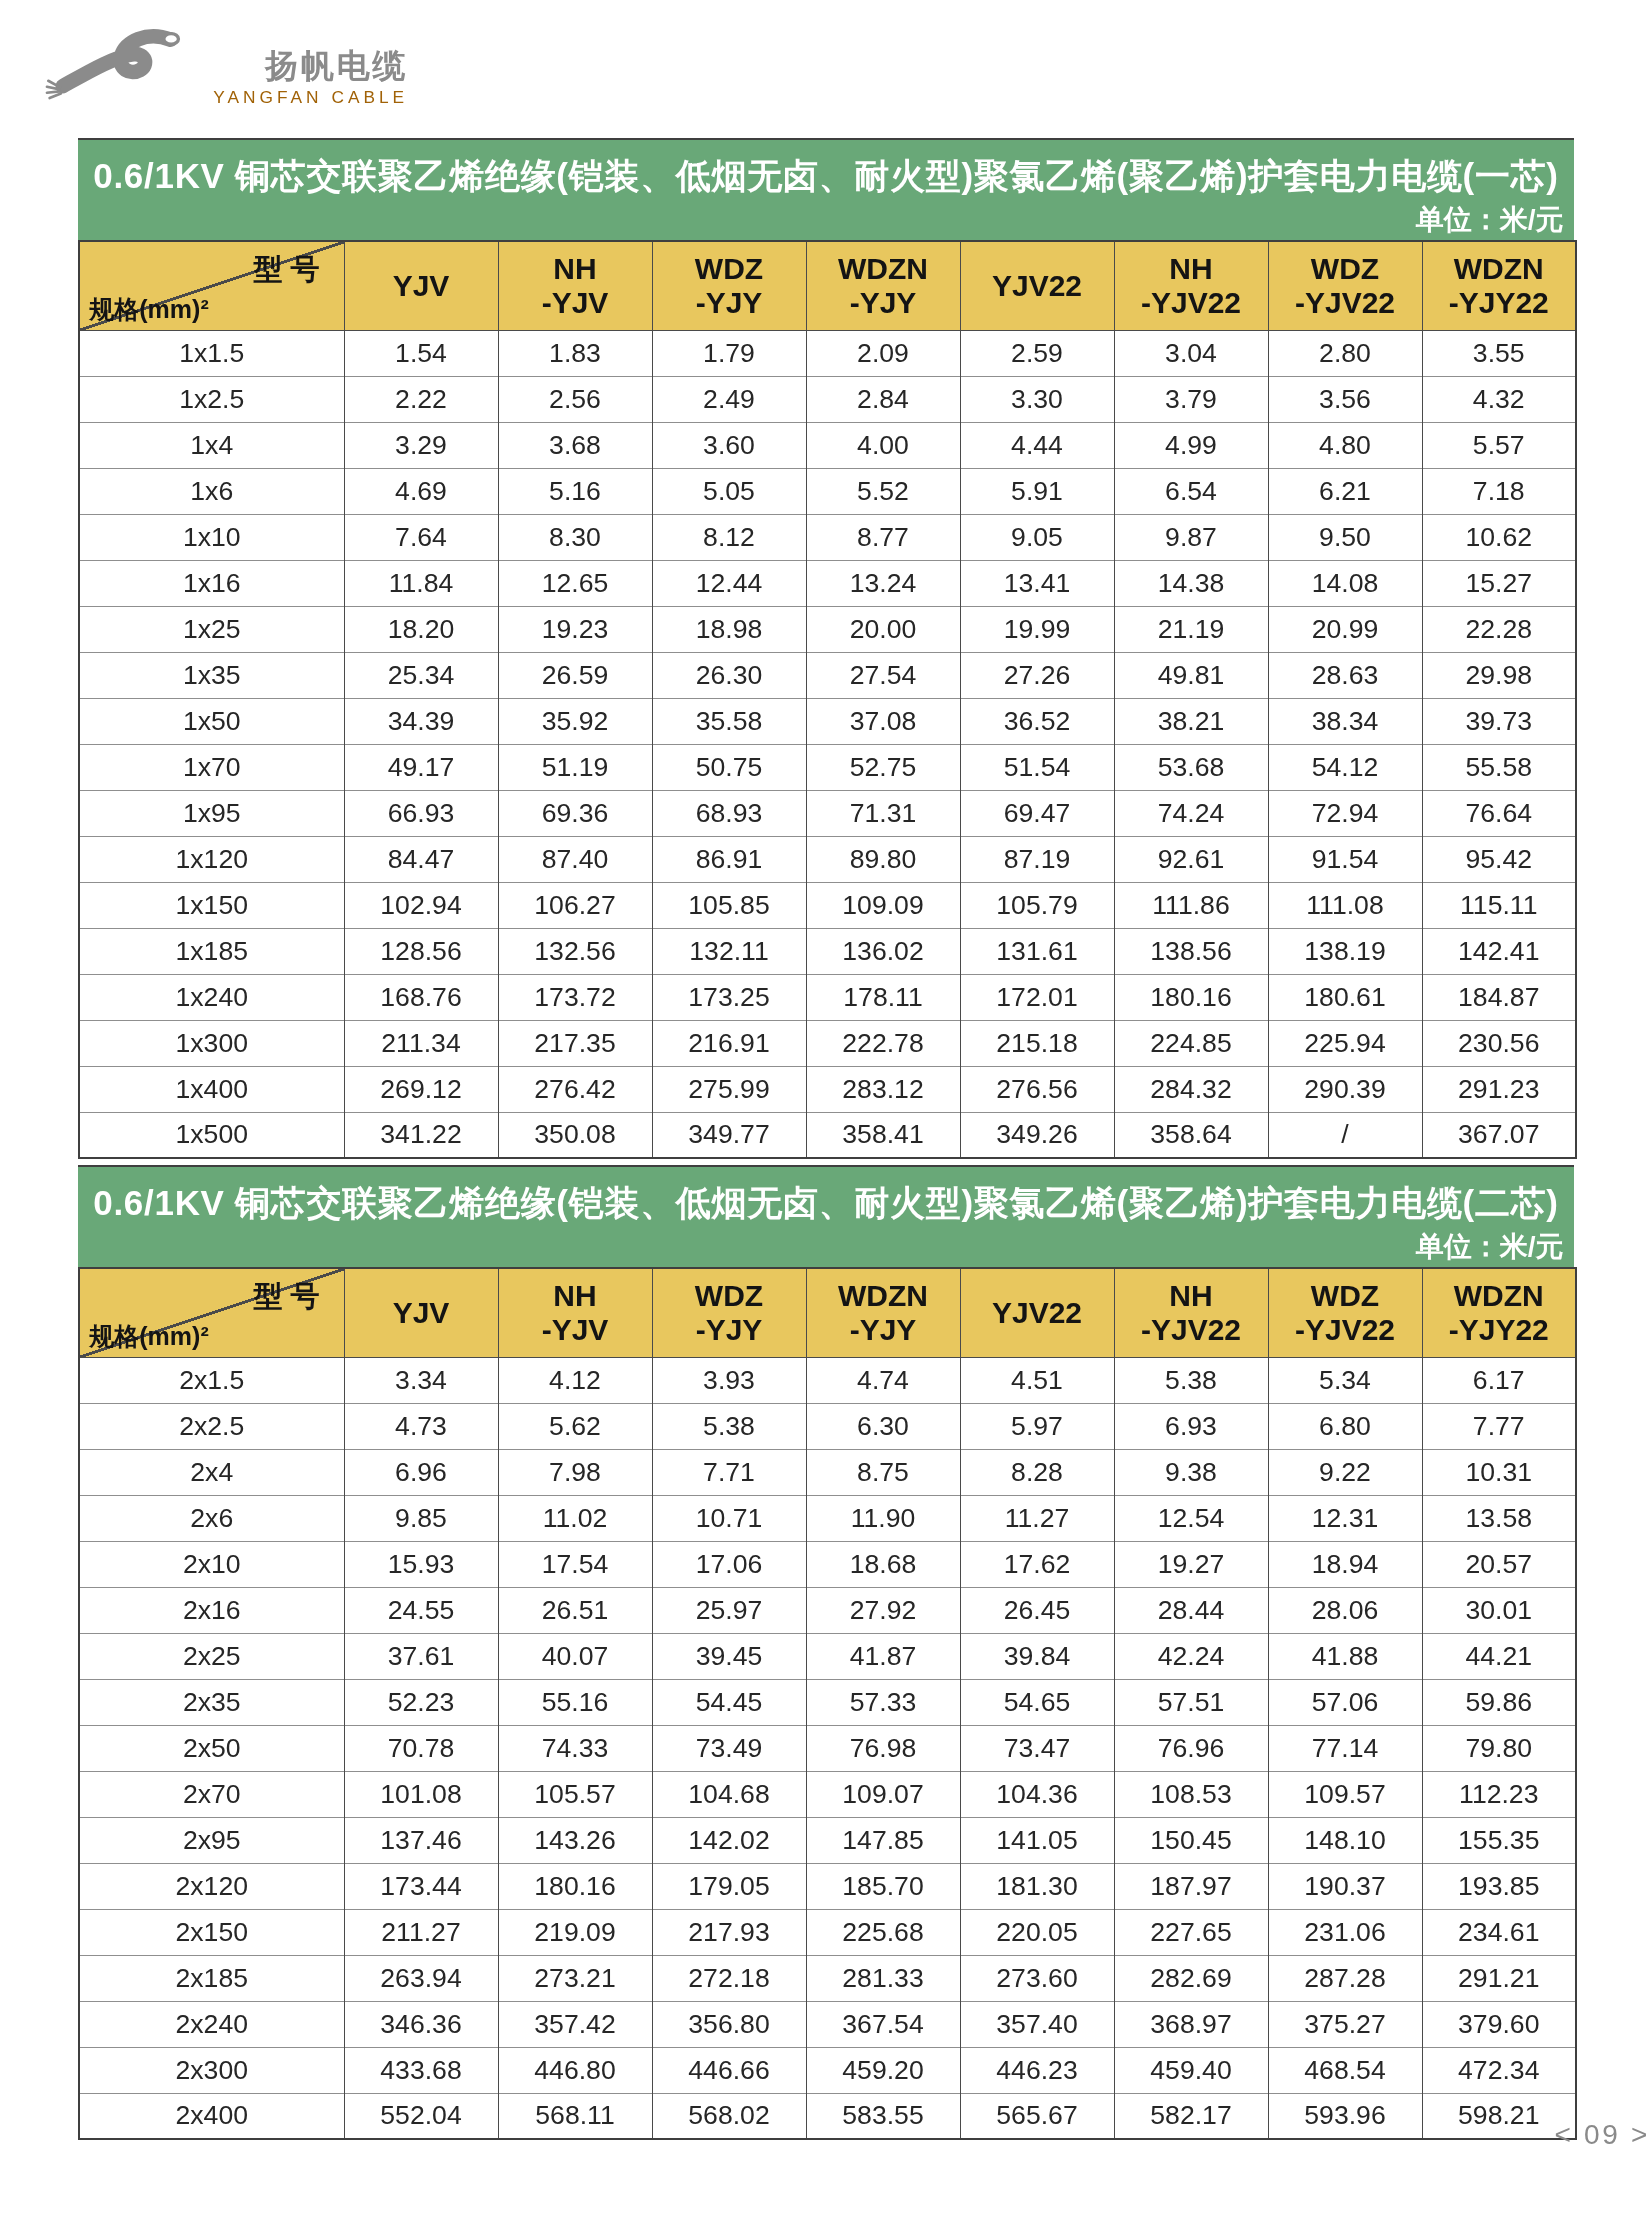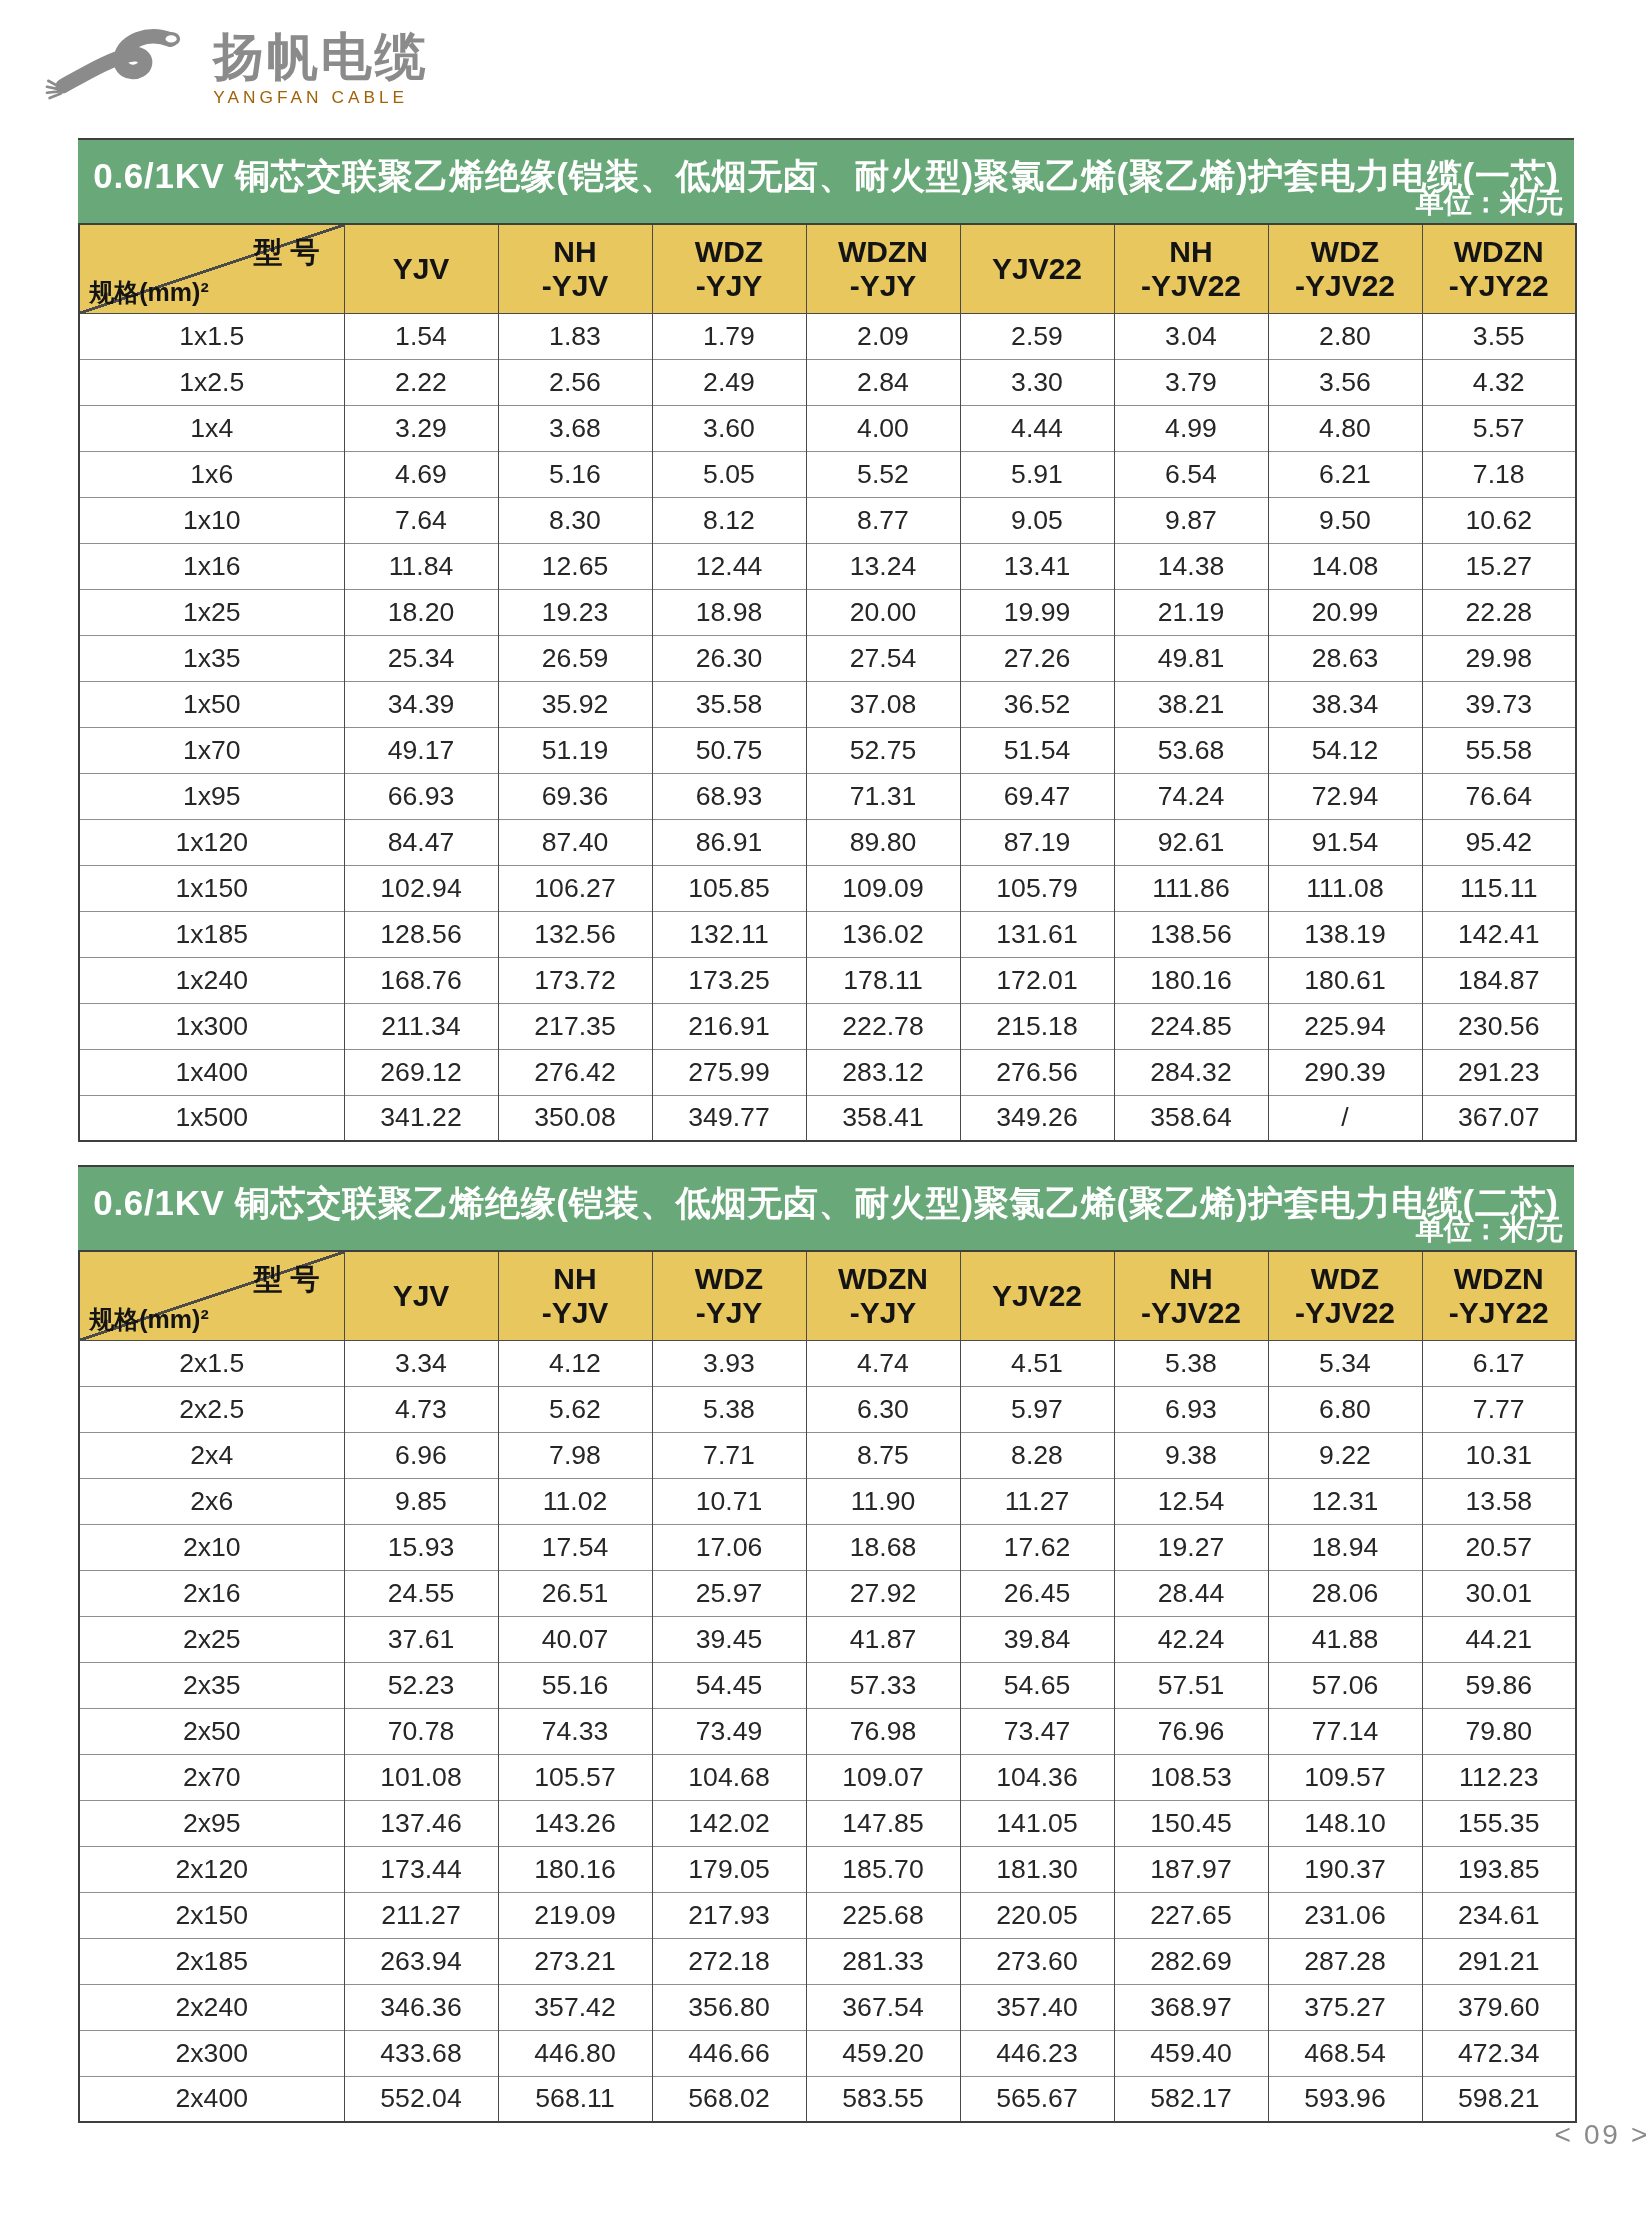--- a/index.html
+++ b/index.html
@@ -15,30 +15,30 @@
   body{
     width:1650px;height:2239px;background:#ffffff;
     font-family:"Liberation Sans", sans-serif;color:var(--ink);
   }
   .page{position:relative;width:1650px;height:2239px;overflow:hidden;}
 
   
   .logo{position:absolute;left:40px;top:25px;display:flex;align-items:flex-end;gap:13.3px;}
   .logo-icon{width:160px;height:85px;}
   .logo-text{display:flex;flex-direction:column;line-height:1;padding-bottom:4px;}
-  .logo-cn{font-size:51px;font-weight:bold;color:#8b8b8b;letter-spacing:2.7px;text-align:right;}
+  .logo-cn{font-size:33px;font-weight:bold;color:#8b8b8b;letter-spacing:2.7px;text-align:right;}
   .logo-en{font-size:17.3px;color:#a16207;letter-spacing:4px;margin-top:6.6px;}
 
   
   .tbl-section{position:absolute;left:78px;width:1496px;}
   .sec-1{top:138px;}
   .sec-2{top:1165px;}
 
   .title-bar{
-    position:relative;height:85px;background:var(--green);
+    position:relative;height:102px;background:var(--green);
     border-top:2.7px solid #3f3f3f;
   }
   .title-bar .title{
     color:#fff;font-weight:bold;font-size:35px;text-align:center;
     padding-top:13.3px;letter-spacing:0.7px;white-space:nowrap;
   }
   .title-bar .unit{
     position:absolute;right:10.6px;bottom:1.3px;color:#fff;
     font-size:28px;font-weight:bold;
   }

